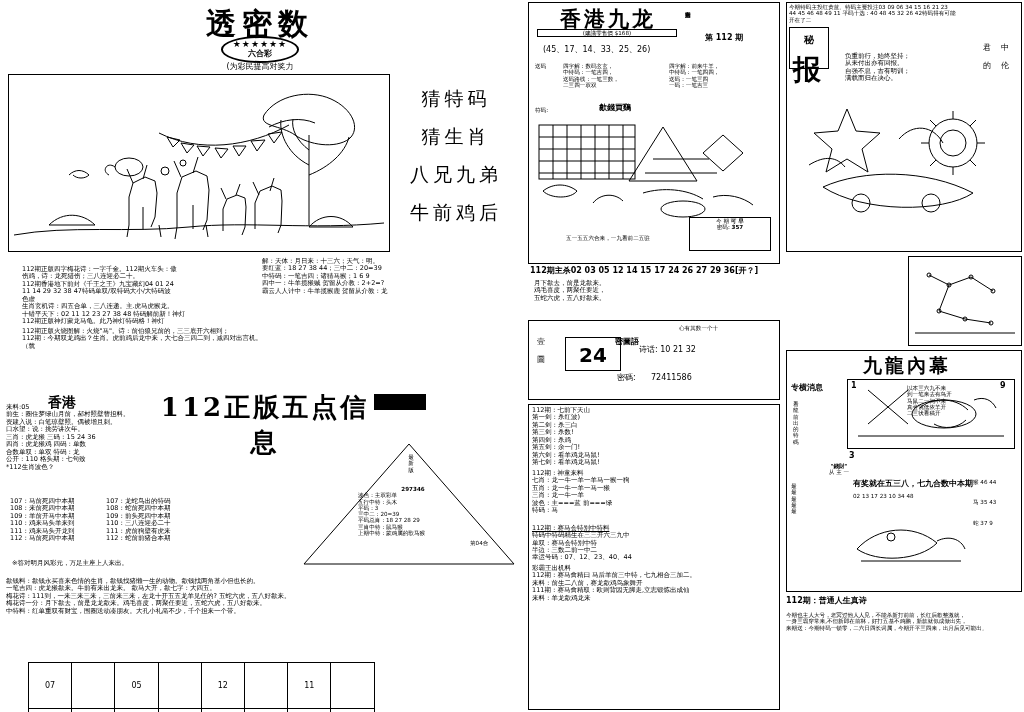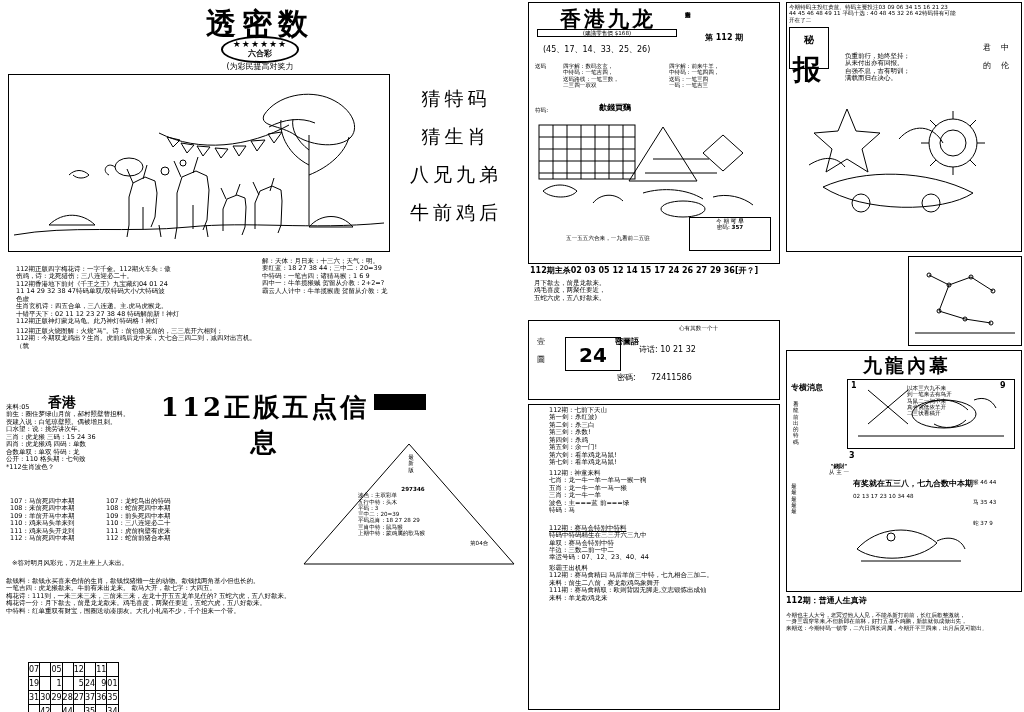--- a/index.html
+++ b/index.html
@@ -16,21 +16,21 @@
   .bold{font-weight:bold;}
   .serif{font-family:"DejaVu Serif","Liberation Serif",serif;}
   .vert{writing-mode:vertical-rl;text-orientation:upright;}
   
   .title1{font-size:30px;font-weight:bold;letter-spacing:6px;font-family:"DejaVu Serif","Liberation Serif",serif;}
   .title2{font-size:26px;font-weight:bold;letter-spacing:3px;font-family:"DejaVu Serif","Liberation Serif",serif;}
   .oval{border:2px solid #000;border-radius:50%;padding:2px 10px;display:inline-block;}
   .stars{font-size:9px;letter-spacing:1px;}
   .guess{font-size:19px;font-weight:normal;letter-spacing:4px;font-family:"DejaVu Serif","Liberation Serif",serif;}
   table.grid{border-collapse:collapse;}
-  table.grid td{border:1px solid #000;text-align:right;font-size:8px;padding:0;height:13px;}
+  table.grid td{border:1px solid #000;text-align:left;font-size:8px;padding:16px;height:13px;}
   .inv{background:#000;color:#fff;}
   
   .sketch path, .sketch line, .sketch circle, .sketch polyline, .sketch ellipse, .sketch rect, .sketch polygon{stroke:#000;fill:none;}
 </style>
 </head>
 <body>
 
 <div class="page">
 
   <div class="blk" style="left:0;top:0;width:520px;height:712px;">
@@ -78,21 +78,21 @@
       </svg>
     </div>
 
     <div class="blk ctr" style="left:396px;top:86px;width:120px;">
       <div class="guess" style="margin-bottom:12px;">猜特码</div>
       <div class="guess" style="margin-bottom:12px;">猜生肖</div>
       <div class="guess" style="margin-bottom:12px;">八兄九弟</div>
       <div class="guess">牛前鸡后</div>
     </div>
 
-    <div class="blk tiny" style="left:16px;top:266px;width:250px;">
+    <div class="blk tiny" style="left:22px;top:266px;width:250px;">
       <div>112期正版四字梅花诗：一字千金。112期火车头：傲</div>
       <div>伤鸡，诗：龙死猎伤；三八连迎必二十。</div>
       <div>112期香港地下前封《千王之王》九宝藏幻04 01 24</div>
       <div>11 14 29 32 38 47特码单双/双特码大小/大特码波</div>
       <div>色虚</div>
       <div>生肖玄机诗：四五合单，三八连递。主.虎马虎猴龙。</div>
       <div>十错平天下：02 11 12 23 27 38 48 特码解前新！神灯</div>
       <div>112期正版神灯蒙龙马龟。此乃神灯特码格！神灯</div>
       <div style="margin-top:2px;">112期正版火烧图解：火烧"马"。诗：前伯狼兄前的，三三底开六相到；</div>
       <div>112期：今期双龙鸡出？生肖。虎前鸡后龙中来，大七合三四二到，减四对出言机。（就</div>
@@ -278,21 +278,21 @@
     <div class="blk sm bold" style="left:86px;top:16px;">密圖語</div>
     <div class="blk xtiny" style="left:150px;top:4px;">心有其数一个十</div>
     <div class="blk sm" style="left:8px;top:16px;">壹</div>
     <div class="blk sm" style="left:8px;top:34px;">圖</div>
     <div class="blk bd ctr" style="left:36px;top:16px;width:56px;height:34px;font-size:20px;font-weight:bold;line-height:34px;">24</div>
     <div class="blk sm" style="left:110px;top:24px;">诗话: 10  21  32</div>
     <div class="blk sm" style="left:88px;top:52px;">密碼:</div>
     <div class="blk sm" style="left:122px;top:52px;">72411586</div>
   </div>
 
-  <div class="blk bd tiny" style="left:528px;top:404px;width:252px;height:306px;padding:2px 20px;">
+  <div class="blk bd tiny" style="left:528px;top:404px;width:252px;height:306px;padding:2px 3px;">
     <div>112期：七前下天山</div>
     <div>第一剑：杀红波)</div>
     <div>第二剑：杀三白</div>
     <div>第三剑：杀数!</div>
     <div>第四剑：杀鸡</div>
     <div>第五剑：余一门!</div>
     <div>第六剑：看羊鸡龙马鼠!</div>
     <div>第七剑：看羊鸡龙马鼠!</div>
     <div style="margin-top:3px;">112期：神童来料</div>
     <div>七肖：龙一牛一羊一羊马一猴一狗</div>

